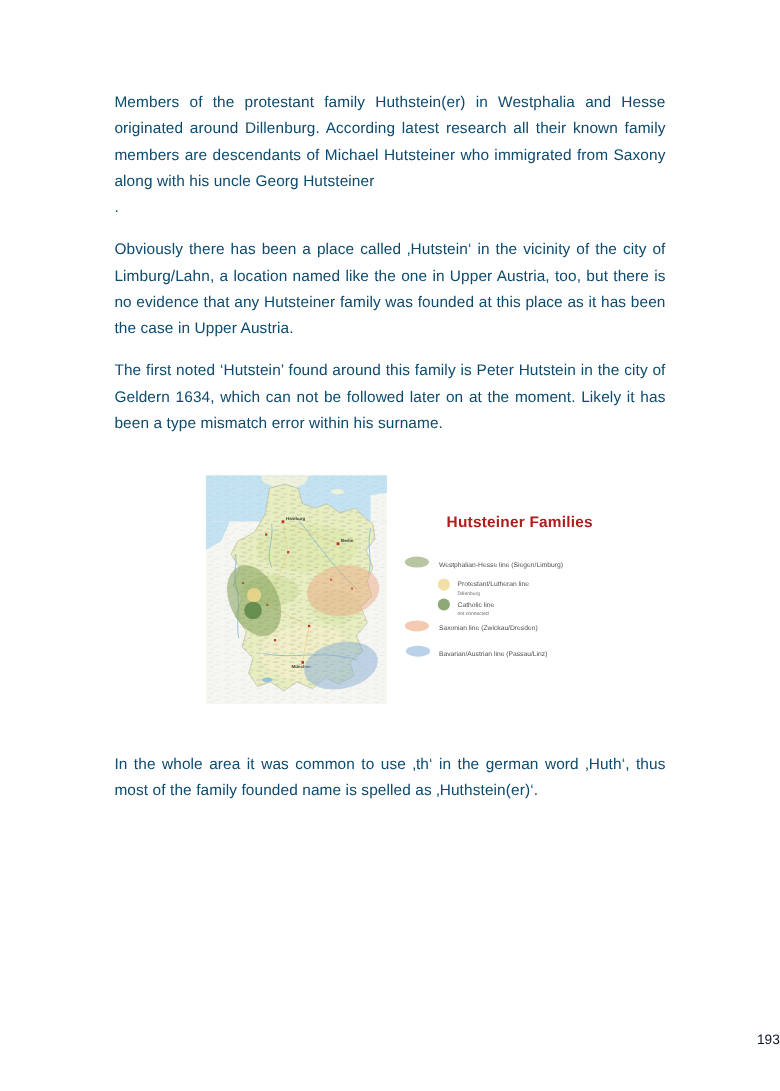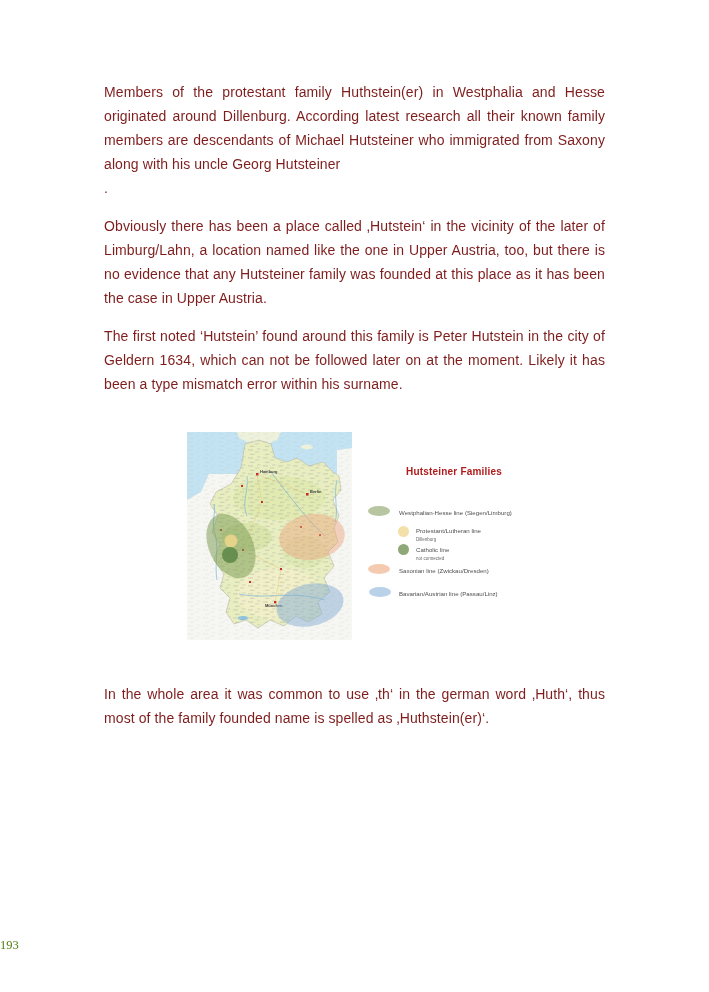--- a/index.html
+++ b/index.html
@@ -2,67 +2,67 @@
 <html><head>
 <meta charset="utf-8">
 <style>
   html,body{margin:0;padding:0;}
   body{
     width:709px;height:992px;position:relative;background:#ffffff;
     font-family:"Liberation Sans",sans-serif;overflow:hidden;
   }
   .para{
     position:absolute;left:104px;width:501px;margin:0;
-    text-align:justify;font-size:14px;line-height:24px;color:#7f1d1d;
+    text-align:justify;font-size:14px;line-height:24px;color:#0c4a6e;
     letter-spacing:0.1px;
   }
   .p-tail{display:block;text-align:left;}
   #p1{top:80px}
   #p2{top:214px}
   #p3{top:324px}
   #p4{top:682px}
 
   .figure{position:absolute;left:187px;top:432px;width:338px;height:208px;background:#fff;}
   .map-svg{position:absolute;left:0;top:0;}
 
   .legend{position:absolute;left:181px;top:0;width:157px;height:208px;color:#4a4a4a;}
   .legend-title{
-    position:absolute;left:38px;top:34px;font-size:10px;font-weight:bold;
+    position:absolute;left:38px;top:34px;font-size:14px;font-weight:bold;
     color:#b01b1b;white-space:nowrap;letter-spacing:0.2px;
   }
   .lg-row{position:absolute;}
   .lg-swatch-ellipse{width:22px;height:10px;border-radius:50%;}
   .lg-swatch-circle{width:11px;height:11px;border-radius:50%;}
   .sw-westphalian{background:#b7c5a0;}
   .sw-protestant{background:#f2e0a8;}
   .sw-catholic{background:#8fa878;}
   .sw-saxonian{background:#f4cbb0;}
   .sw-bavarian{background:#b9d2ea;}
   .lg-label{
     position:absolute;font-size:9px;color:#4f4f4f;white-space:nowrap;
     transform:scale(0.68);transform-origin:0 50%;
   }
   .lg-sublabel{
     position:absolute;font-size:9px;color:#6a6a6a;white-space:nowrap;
     transform:scale(0.5);transform-origin:0 50%;
   }
 
   .page-number{
-    position:absolute;left:0;right:0;top:938px;text-align:left;
-    font-family:Liberation Serif, serif;font-size:12.5px;color:#4d7c0f;
+    position:absolute;left:0;right:0;top:938px;text-align:right;
+    font-family:Liberation Sans, sans-serif;font-size:12.5px;color:#0f172a;
   }
 </style>
 </head>
 <body>
 
 <div>
 
   <p class="para" id="p1"><span>Members of the protestant family Huthstein(er) in Westphalia and Hesse originated around Dillenburg. According latest research all their known family members are descendants of Michael Hutsteiner who immigrated from Saxony along with his uncle Georg Hutsteiner</span><span class="p-tail">.</span></p>
 
-  <p class="para" id="p2">Obviously there has been a place called ‚Hutstein‘ in the vicinity of the later of Limburg/Lahn, a location named like the one in Upper Austria, too, but there is no evidence that any Hutsteiner family was founded at this place as it has been the case in Upper Austria.</p>
+  <p class="para" id="p2">Obviously there has been a place called ‚Hutstein‘ in the vicinity of the city of Limburg/Lahn, a location named like the one in Upper Austria, too, but there is no evidence that any Hutsteiner family was founded at this place as it has been the case in Upper Austria.</p>
 
   <p class="para" id="p3">The first noted ‘Hutstein’ found around this family is Peter Hutstein in the city of Geldern 1634, which can not be followed later on at the moment. Likely it has been a type mismatch error within his surname.</p>
 
   <p class="para" id="p4">In the whole area it was common to use ‚th‘ in the german word ‚Huth‘, thus most of the family founded name is spelled as ‚Huthstein(er)‘.</p>
 
   <div class="figure">
 
     <svg class="map-svg" width="165" height="208" viewBox="0 0 165 208" xmlns="http://www.w3.org/2000/svg">
       <defs>
         <pattern id="noise" width="15" height="8" patternUnits="userSpaceOnUse">

